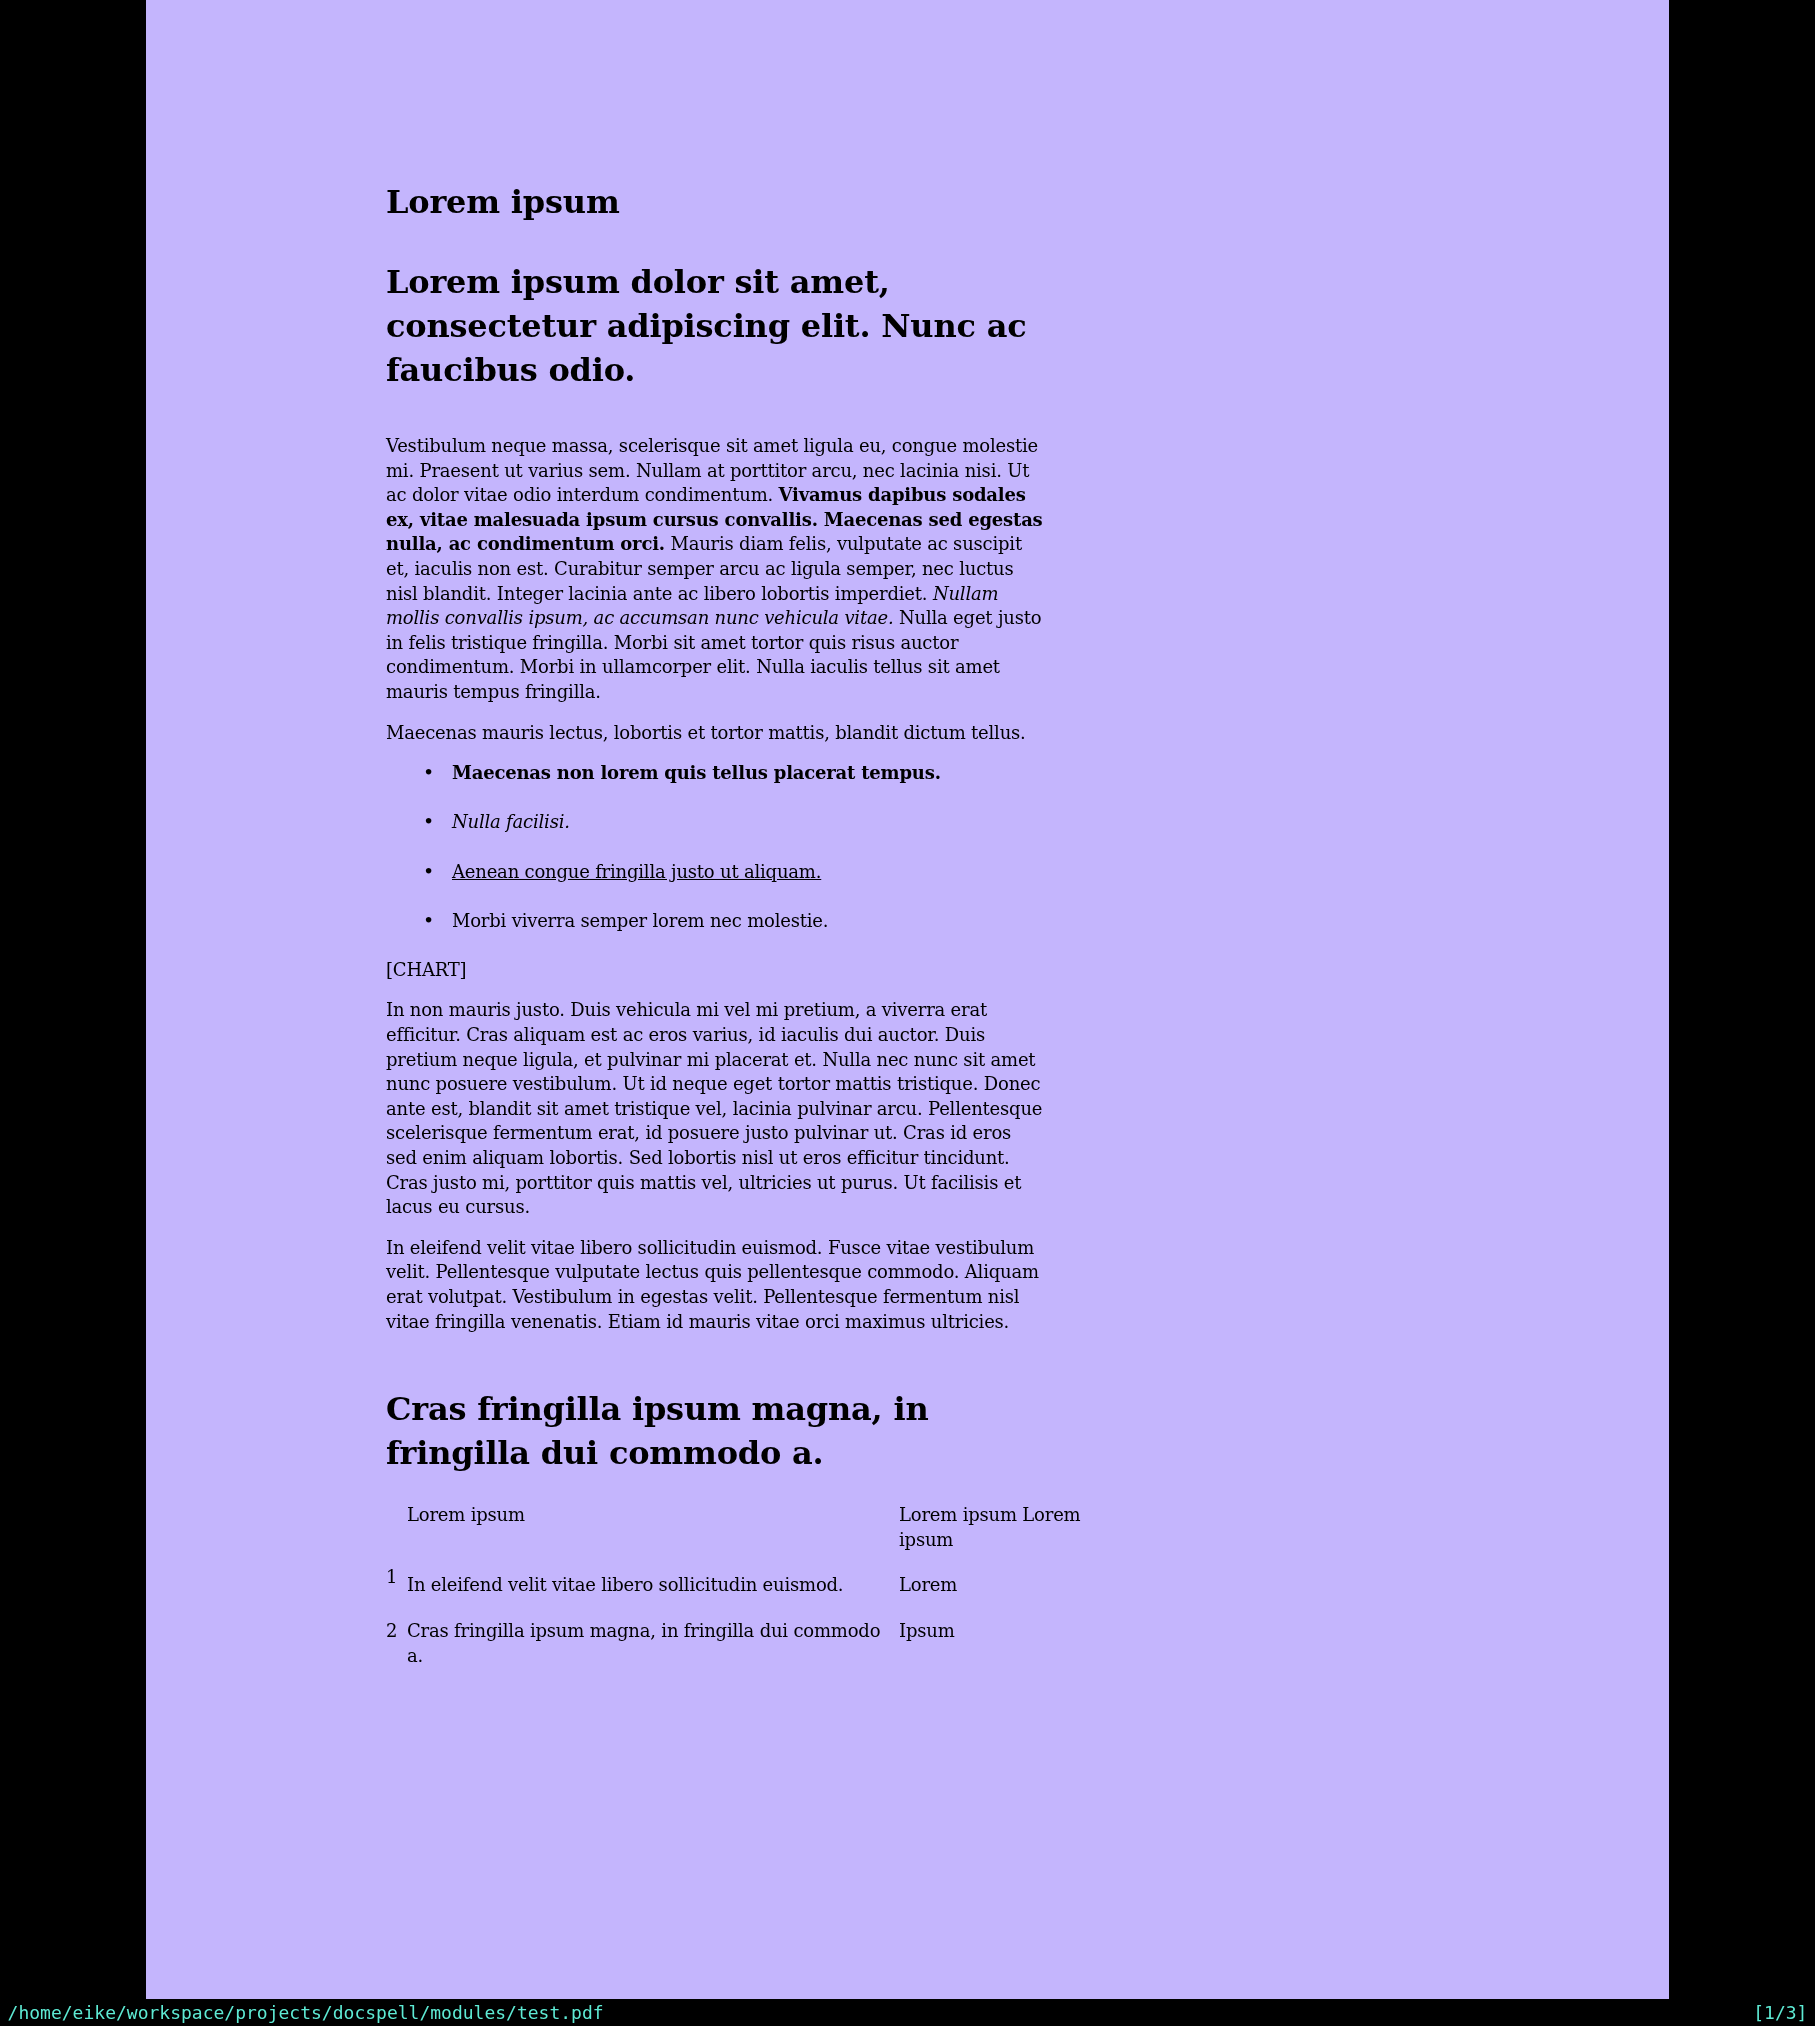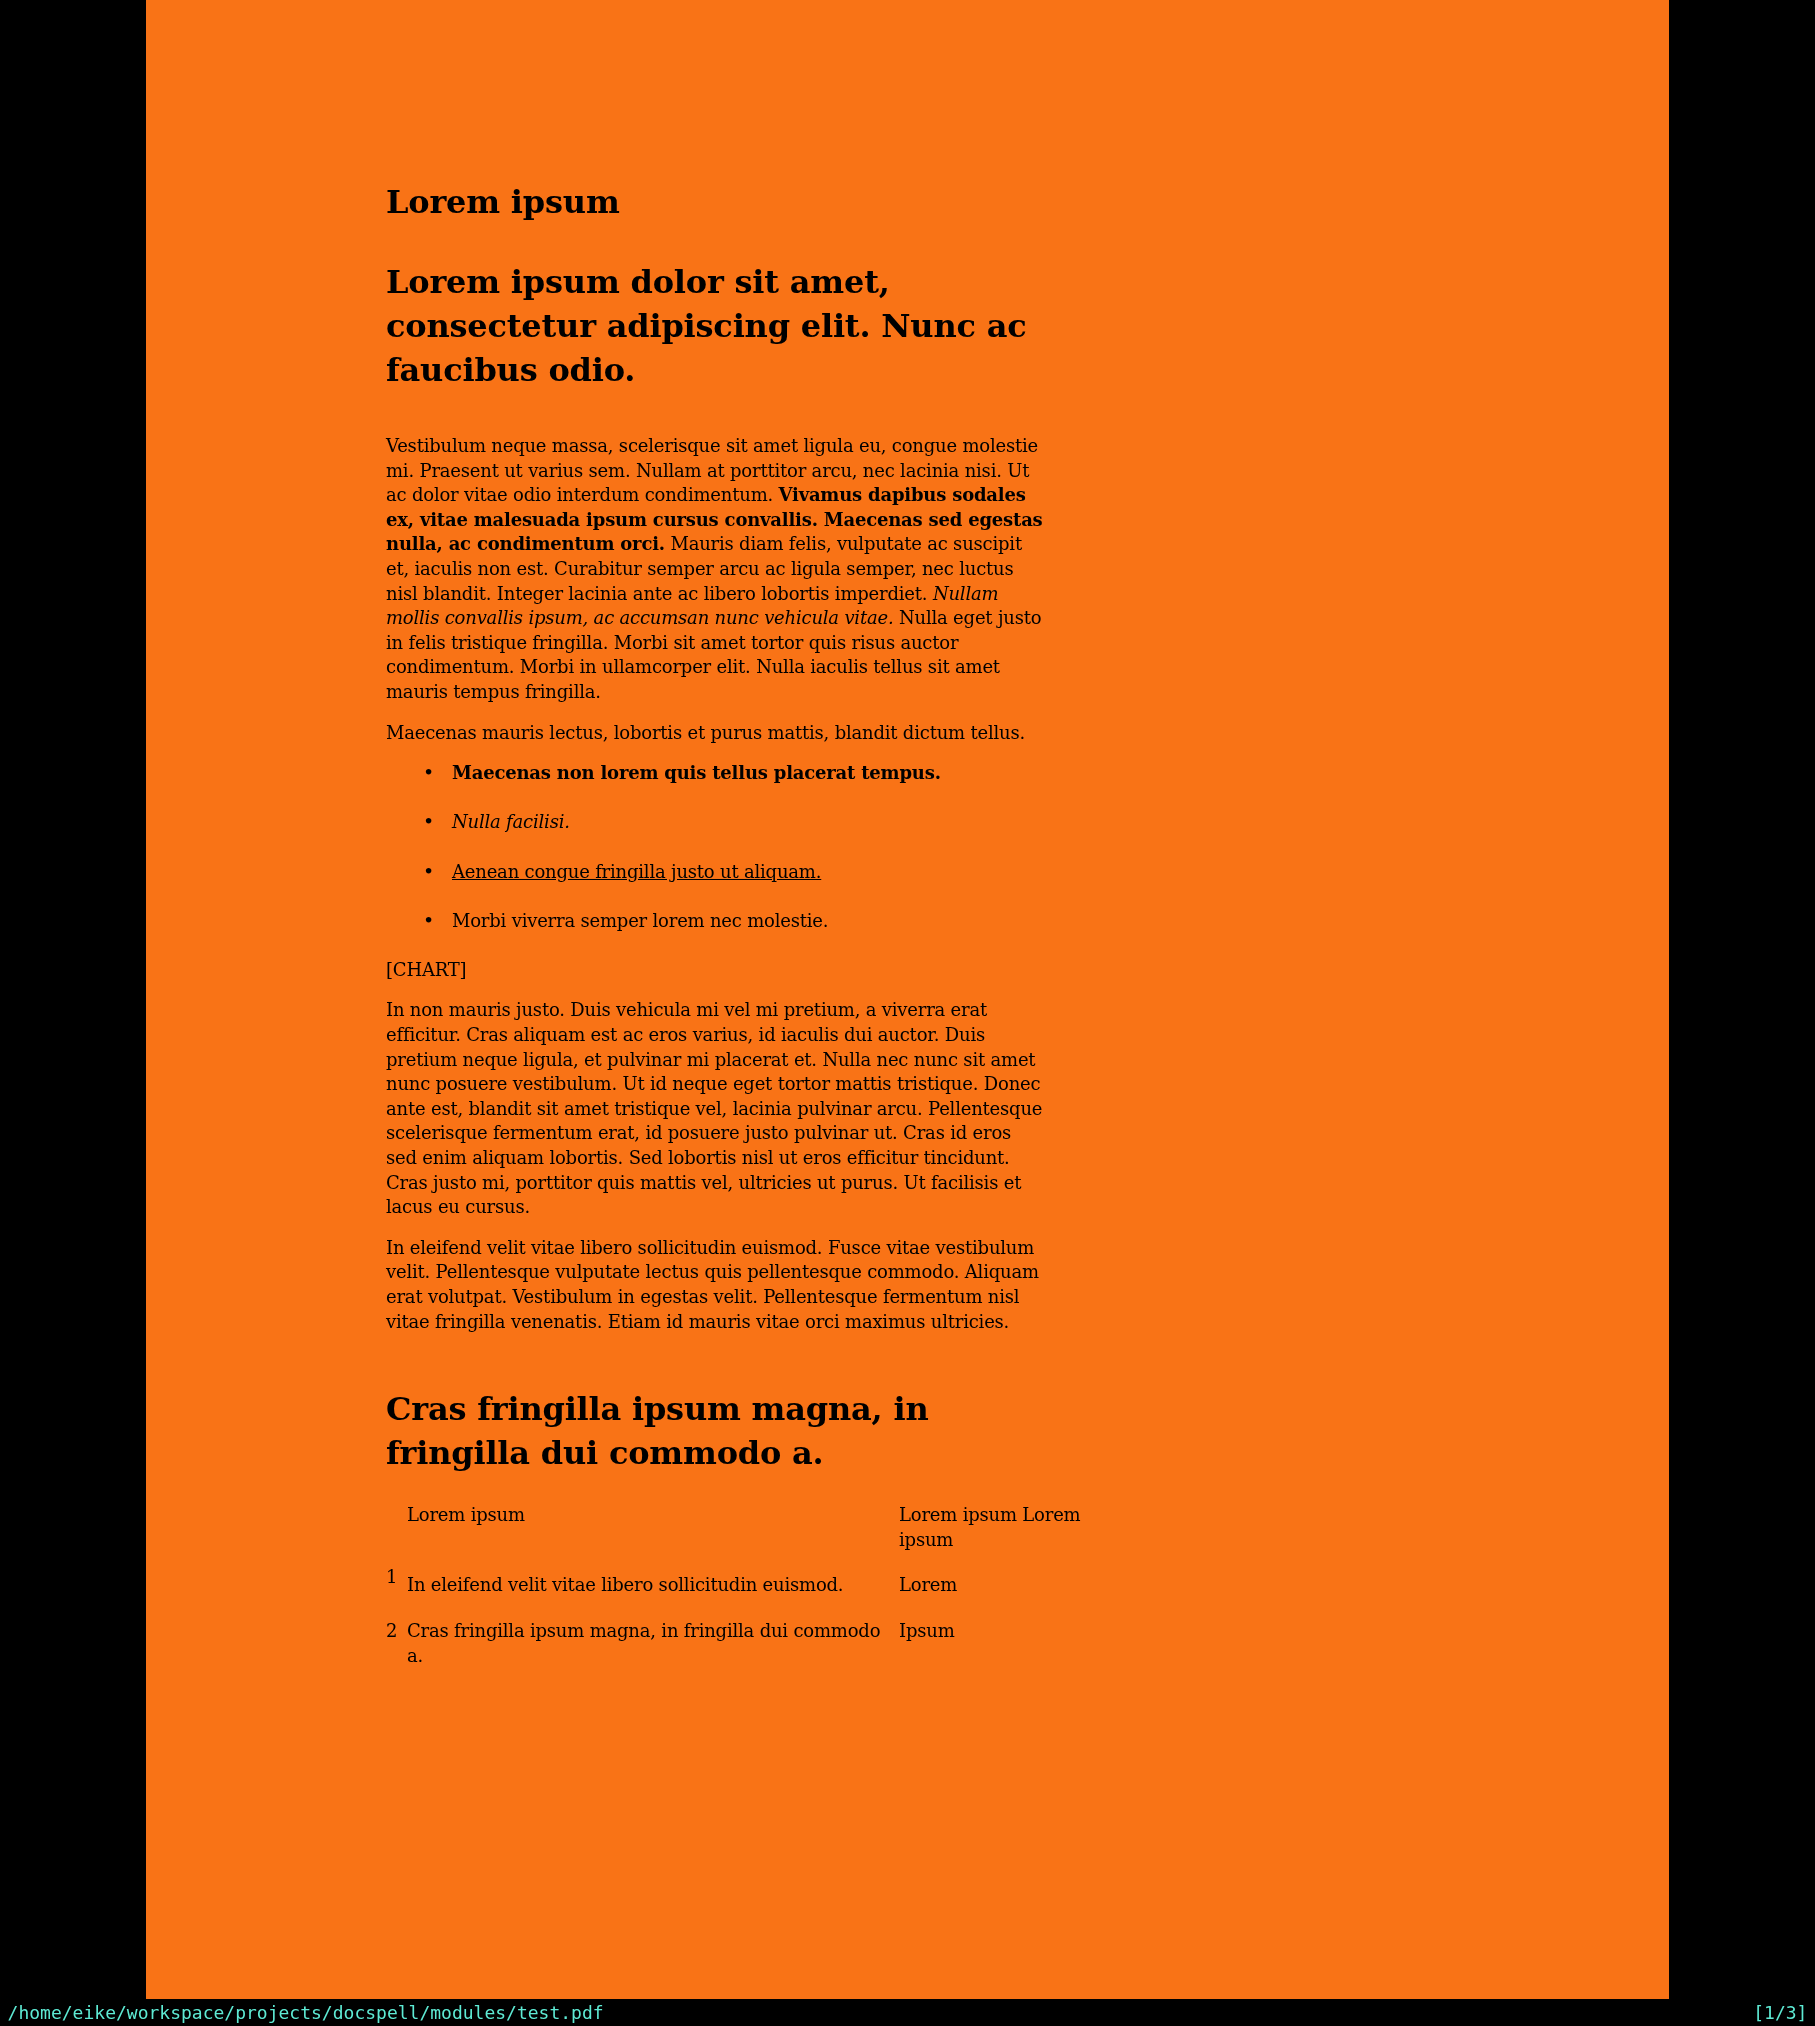--- a/index.html
+++ b/index.html
@@ -7,21 +7,21 @@
     width:1815px;height:2026px;
     background:#000000;
     position:relative;
     overflow:hidden;
     font-family:"DejaVu Serif", serif;
   }
   .page{
     position:absolute;
     left:146px;top:0;
     width:1523px;height:1999px;
-    background:#f97316;
+    background:#c4b5fd;
     overflow:hidden;
   }
   .content{
     position:absolute;
     left:240px;top:180px;
     width:658px;
     color:#000000;
     letter-spacing:-0.2px;
   }
   h1{
@@ -90,21 +90,21 @@
 
 <div class="page">
   <div class="content">
 
     <h1>Lorem ipsum</h1>
 
     <h2>Lorem ipsum dolor sit amet, consectetur adipiscing elit. Nunc ac faucibus odio.</h2>
 
     <p><span class="seg-normal">Vestibulum neque massa, scelerisque sit amet ligula eu, congue molestie mi. Praesent ut varius sem. Nullam at porttitor arcu, nec lacinia nisi. Ut ac dolor vitae odio interdum condimentum. </span><span class="seg-bold">Vivamus dapibus sodales ex, vitae malesuada ipsum cursus convallis. Maecenas sed egestas nulla, ac condimentum orci.</span><span class="seg-normal"> Mauris diam felis, vulputate ac suscipit et, iaculis non est. Curabitur semper arcu ac ligula semper, nec luctus nisl blandit. Integer lacinia ante ac libero lobortis imperdiet. </span><span class="seg-italic">Nullam mollis convallis ipsum, ac accumsan nunc vehicula vitae.</span><span class="seg-normal"> Nulla eget justo in felis tristique fringilla. Morbi sit amet tortor quis risus auctor condimentum. Morbi in ullamcorper elit. Nulla iaculis tellus sit amet mauris tempus fringilla.</span></p>
 
-    <p>Maecenas mauris lectus, lobortis et purus mattis, blandit dictum tellus.</p>
+    <p>Maecenas mauris lectus, lobortis et tortor mattis, blandit dictum tellus.</p>
 
     <ul>
       <li><span class="seg-bold">Maecenas non lorem quis tellus placerat tempus.</span></li>
       <li><span class="seg-italic">Nulla facilisi.</span></li>
       <li><span class="seg-underline">Aenean congue fringilla justo ut aliquam.</span></li>
       <li><span class="seg-normal">Morbi viverra semper lorem nec molestie.</span></li>
     </ul>
 
     <p>[CHART]</p>
 

